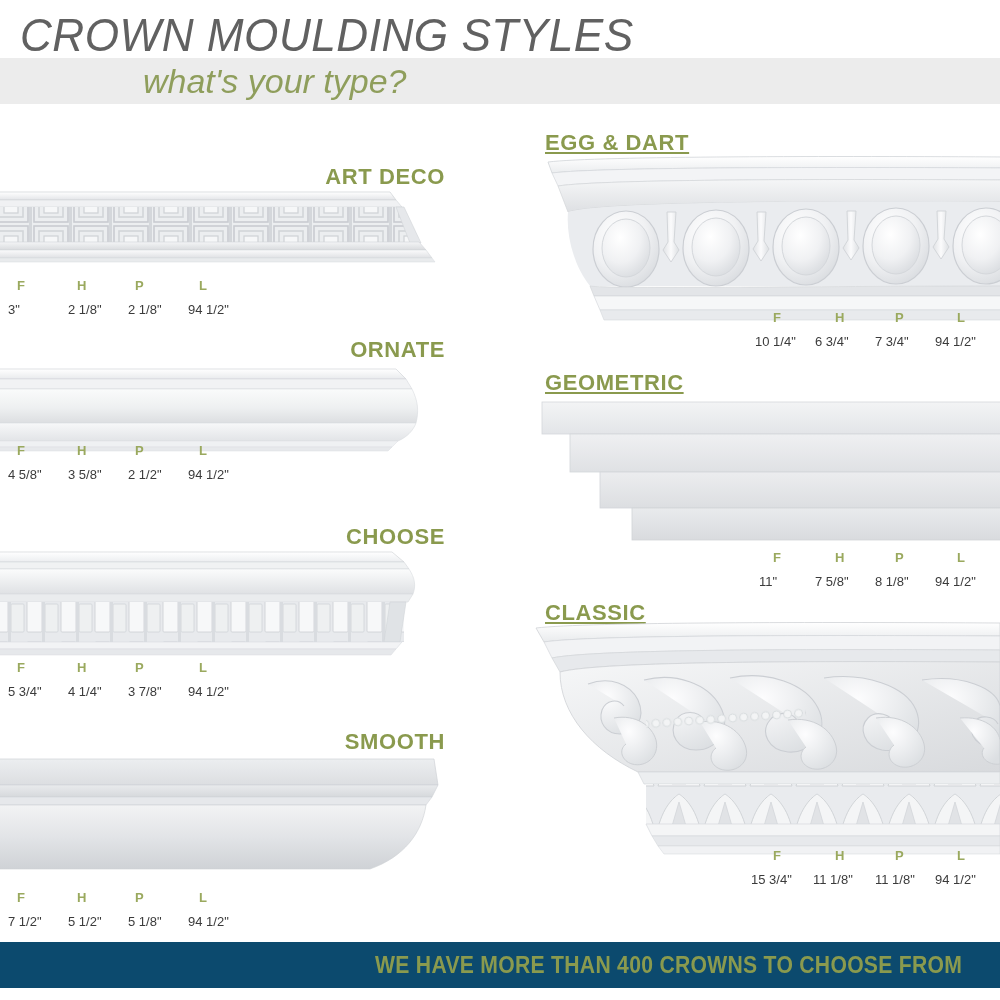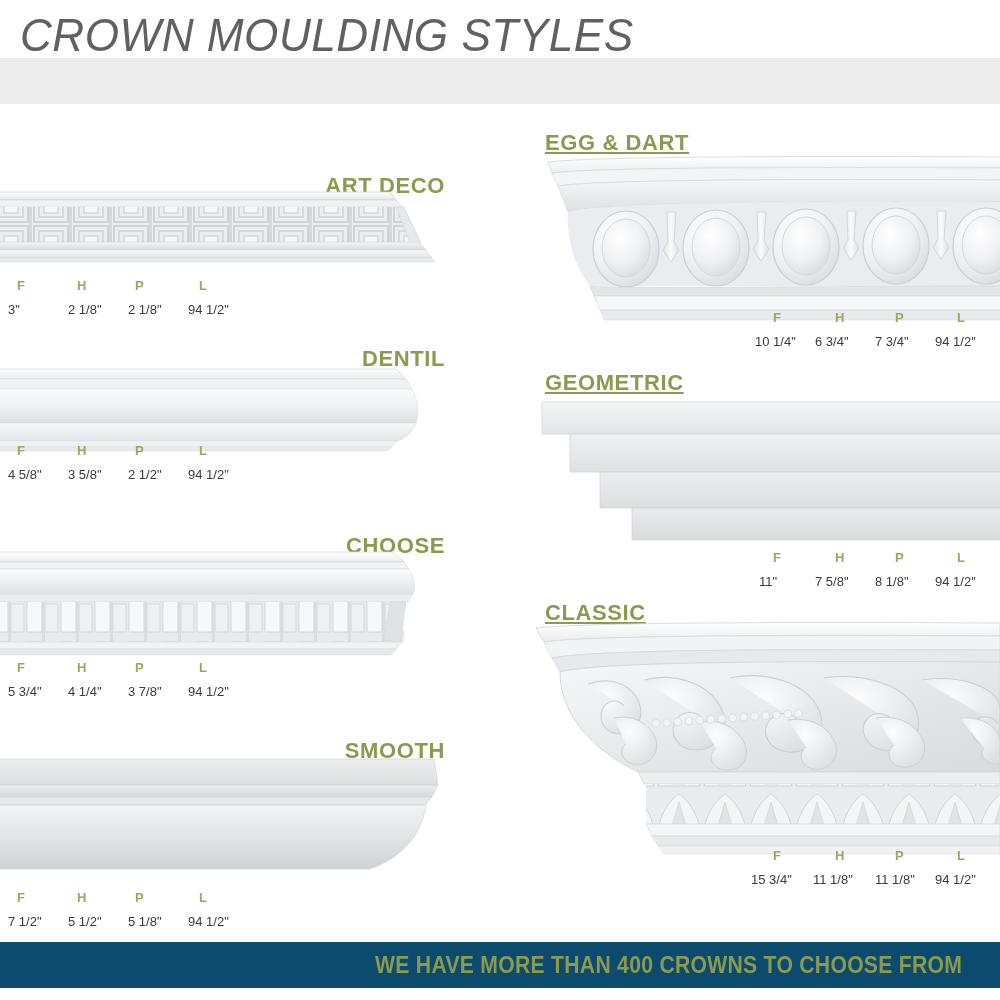--- a/index.html
+++ b/index.html
@@ -59,21 +59,21 @@
   .style-card { position: absolute; width: 500px; }
 
   .style-title {
     position: absolute;
     font-size: 22px;
     font-weight: bold;
     letter-spacing: 0.6px;
     color: #8a9a4e;
     white-space: nowrap;
   }
-  .title-right-al { right: 55px; margin-top: 9px; }
+  .title-right-al { right: 55px; }
   .title-left-al  { left: 45px; text-decoration: underline; }
 
   
   .spec { position: absolute; }
   .spec-row { position: relative; height: 20px; white-space: nowrap; }
   .spec-hdr-cell, .spec-val-cell {
     position: absolute;
     text-align: left;
   }
   .spec-hdr-cell {
@@ -123,20 +123,21 @@
     left: 0; top: 988px; width: 1000px; height: 12px;
     background: #ffffff;
   }
 </style>
 </head>
 <body>
 
 <div id="header">
   <div class="band-gray"></div>
   <div id="page-title">CROWN MOULDING STYLES</div>
+  <div id="page-subtitle">what's your type?</div>
 </div>
 
 <div class="column" id="col-left">
 
   <div class="style-card" style="top:160px;">
     <div class="style-title title-right-al" style="top:4px;">ART DECO</div>
     <div class="moulding" style="left:-8px; top:30px;">
       <svg width="460" height="78" viewBox="0 0 460 78">
         <defs>
           <linearGradient id="adTop" x1="0" y1="0" x2="0" y2="1">
@@ -176,21 +177,21 @@
         <span class="spec-hdr-cell h3">L</span>
         <span class="spec-val-cell c0">3"</span>
         <span class="spec-val-cell c1">2 1/8"</span>
         <span class="spec-val-cell c2">2 1/8"</span>
         <span class="spec-val-cell c3">94 1/2"</span>
       </div>
     </div>
   </div>
 
   <div class="style-card" style="top:333px;">
-    <div class="style-title title-right-al" style="top:4px;">DENTIL</div>
+    <div class="style-title title-right-al" style="top:4px;">ORNATE</div>
     <div class="moulding" style="left:-8px; top:34px;">
       <svg width="460" height="100" viewBox="0 0 460 100">
         <defs>
           <linearGradient id="clA" x1="0" y1="0" x2="0" y2="1">
             <stop offset="0" stop-color="#ffffff"></stop>
               <stop offset="1" stop-color="#e9ebed"></stop>
           </linearGradient>
           <linearGradient id="clB" x1="0" y1="0" x2="0" y2="1">
             <stop offset="0" stop-color="#fafbfb"></stop>
               <stop offset="0.55" stop-color="#eef0f1"></stop>

